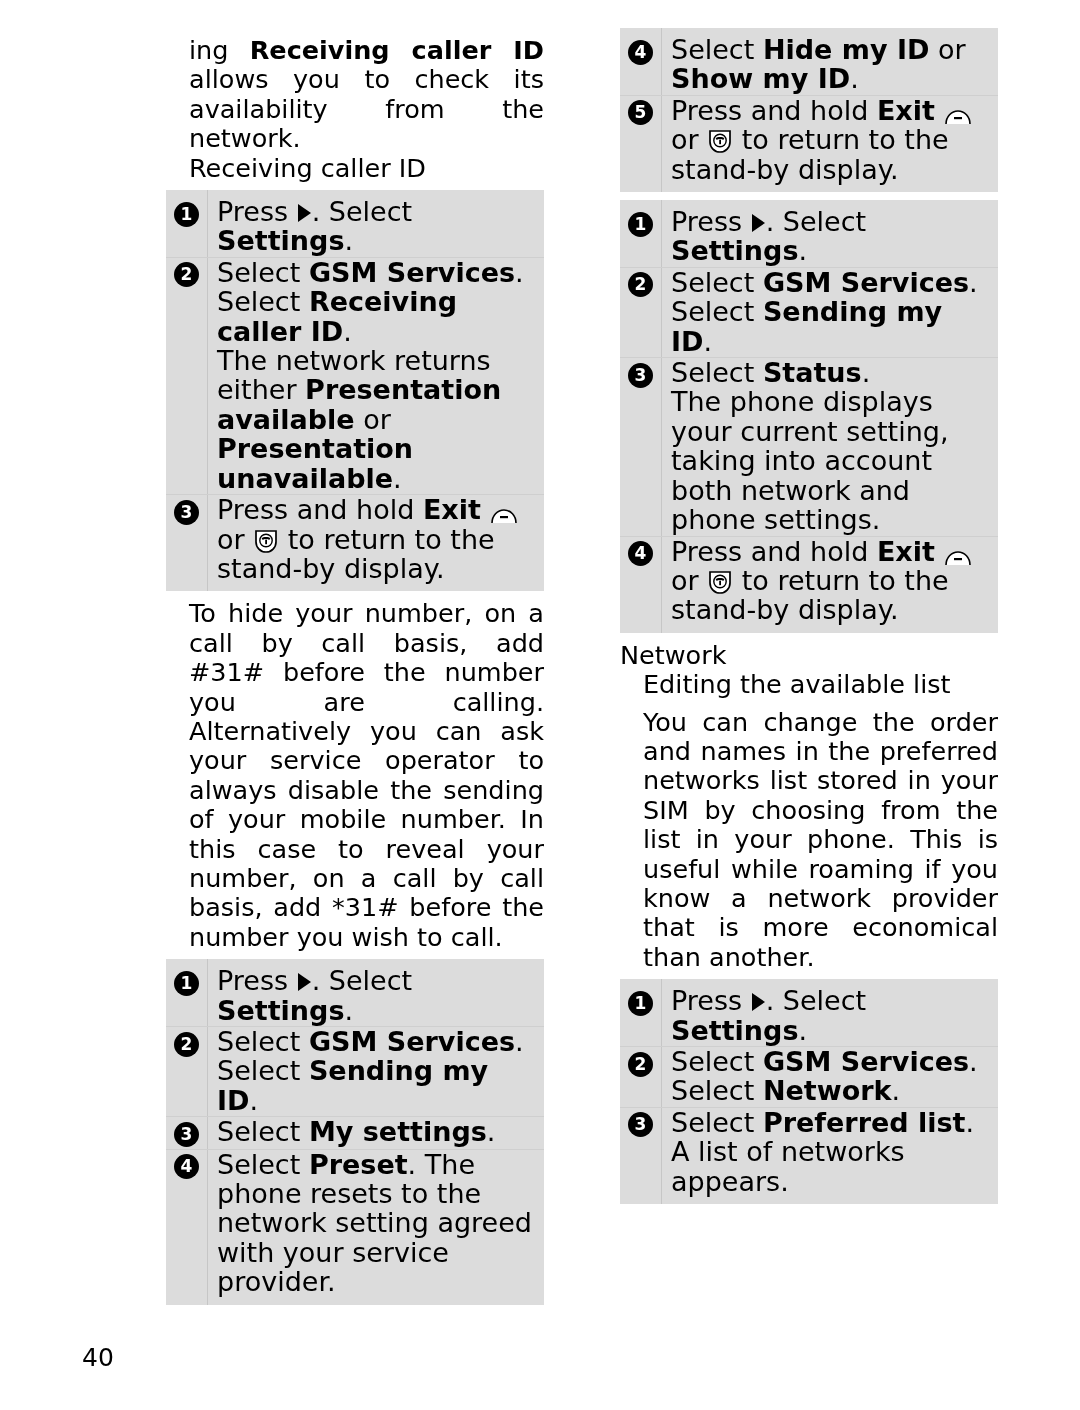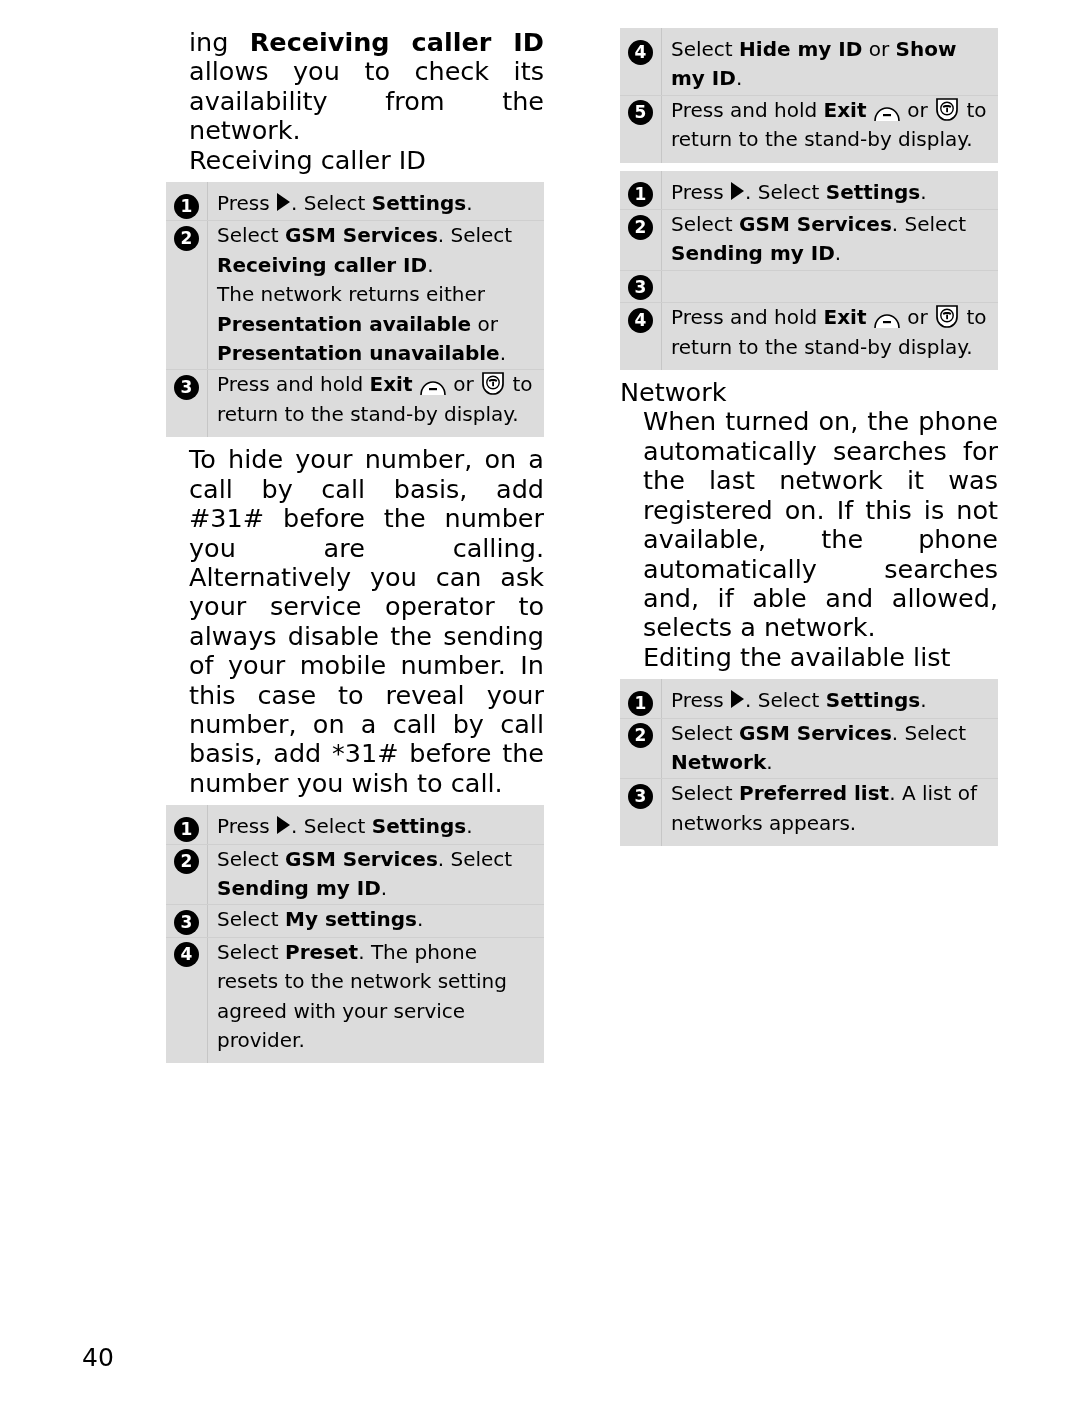--- a/index.html
+++ b/index.html
@@ -29,21 +29,21 @@
     width: 378px;
   }
   .col-left  { left: 166px; }
   .col-right { left: 620px; }
 
   
   .para {
     font-size: 25.5px;
     line-height: 29.4px;
     text-align: justify;
-    margin: 0 0 0 0;
+    margin: 8px 0 0 0;
     padding-left: 23px;
     -webkit-hyphens: manual;
     hyphens: manual;
   }
   .heading {
     font-size: 25.5px;
     line-height: 29.4px;
     padding-left: 0px;
     text-align: left;
     margin: 0;
@@ -107,21 +107,21 @@
     color: #fff;
     font-size: 17px;
     line-height: 25px;
     text-align: center;
     font-weight: bold;
     font-family: "DejaVu Sans", sans-serif;
     vertical-align: middle;
   }
   .step-text {
     flex: 1 1 auto;
-    font-size: 20px;
+    font-size: 27px;
     line-height: 29.4px;
     padding-left: 10px;
     text-align: left;
   }
   b, .b { font-weight: bold; }
 
   
   .ico {
     display: inline-block;
     vertical-align: -5px;
@@ -236,41 +236,42 @@
         <div class="step">
           <div class="step-num"><span class="num-circle">1</span></div>
           <div class="step-text"><span>Press </span><span class="tri-right"></span><span>. Select </span><b>Settings</b><span>.</span></div>
         </div>
         <div class="step">
           <div class="step-num"><span class="num-circle">2</span></div>
           <div class="step-text"><span>Select </span><b>GSM Services</b><span>. Select </span><b>Sending my ID</b><span>.</span></div>
         </div>
         <div class="step">
           <div class="step-num"><span class="num-circle">3</span></div>
+          <div class="step-text"><span>Select </span><b>Status</b><span>.</span><br><span>The phone displays your current setting, taking into account both network and phone settings.</span></div>
         </div>
         <div class="step">
           <div class="step-num"><span class="num-circle">4</span></div>
           <div class="step-text"><span>Press and hold </span><b>Exit</b><span> </span><span class="ico"><svg width="28" height="20" viewBox="0 0 28 20">
                 <path d="M2 19 A12 13 0 0 1 26 19" fill="#fff" stroke="#000" stroke-width="1.6"></path>
                 <rect x="10" y="12" width="8" height="2.2" fill="#000"></rect>
               </svg></span><span> or </span><span class="ico"><svg width="26" height="26" viewBox="0 0 26 26">
                 <path d="M3 3 L23 3 L23 14 A10 10 0 0 1 13 24 A10 10 0 0 1 3 14 Z" fill="#fff" stroke="#000" stroke-width="1.7"></path>
                 <circle cx="13" cy="12.5" r="6.2" fill="none" stroke="#000" stroke-width="1.4"></circle>
                 <path d="M8.6 10.4 C10 8.6 16 8.6 17.4 10.4 L16.1 11.9 C15 10.8 11 10.8 9.9 11.9 Z" fill="#000"></path>
                 <rect x="12.2" y="11.6" width="1.8" height="4.6" fill="#000"></rect>
               </svg></span><span> to return to the stand-by display.</span></div>
         </div>
       </div>
 
     <p class="heading">Network</p>
 
-    <p class="para">When turned on, the phone automatically searches for the last network it was registered on. If this is not available, the phone automatically searches and, if able and allowed, selects a network.</p>
 
     <p class="subheading">Editing the available list</p>
 
+    <p class="para">You can change the order and names in the preferred networks list stored in your SIM by choosing from the list in your phone. This is useful while roaming if you know a network provider that is more economical than another.</p>
 
     <div class="steps">
         <div class="step">
           <div class="step-num"><span class="num-circle">1</span></div>
           <div class="step-text"><span>Press </span><span class="tri-right"></span><span>. Select </span><b>Settings</b><span>.</span></div>
         </div>
         <div class="step">
           <div class="step-num"><span class="num-circle">2</span></div>
           <div class="step-text"><span>Select </span><b>GSM Services</b><span>. Select </span><b>Network</b><span>.</span></div>
         </div>

